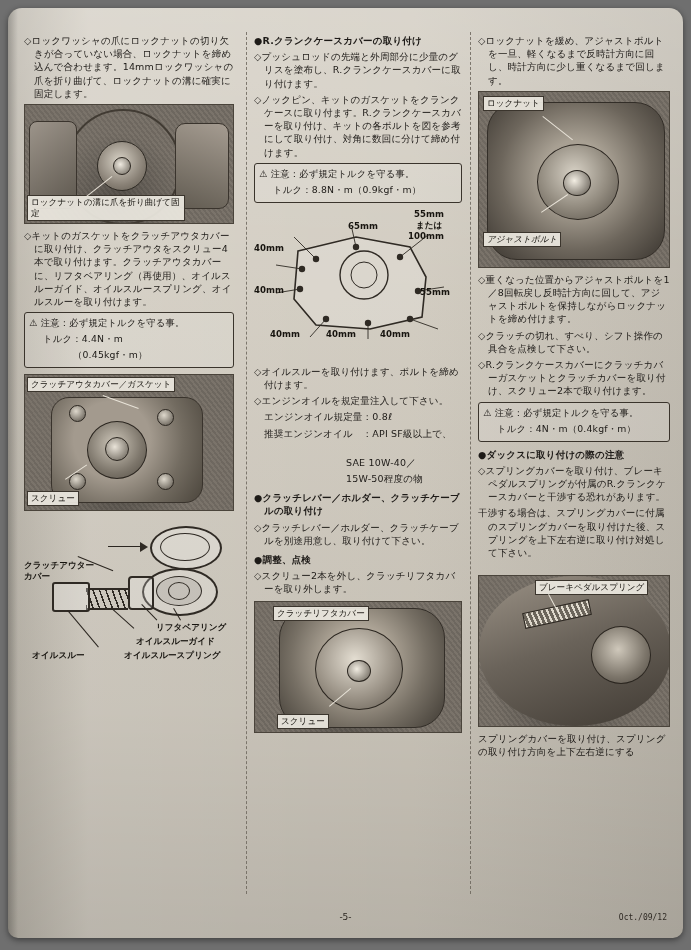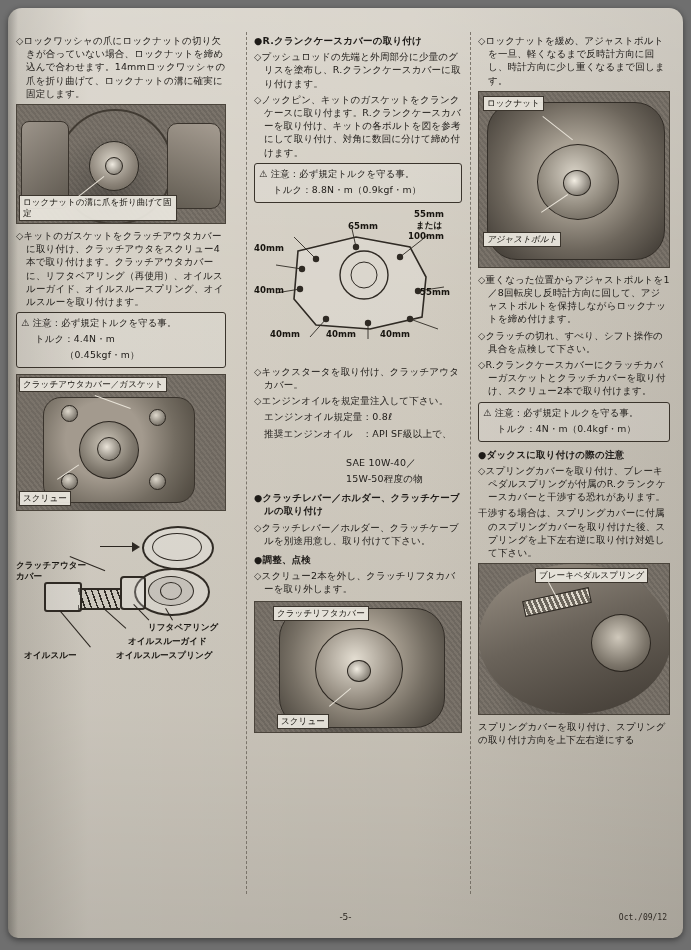--- a/index.html
+++ b/index.html
@@ -16,21 +16,21 @@
       linear-gradient(180deg, rgba(255,255,255,0.22) 0%, rgba(255,255,255,0.05) 30%, rgba(0,0,0,0.05) 75%, rgba(0,0,0,0.12) 100%),
       linear-gradient(90deg, rgba(0,0,0,0.10) 0%, rgba(255,255,255,0.10) 12%, rgba(255,255,255,0.02) 60%, rgba(0,0,0,0.08) 100%);
     border-radius:14px 14px 10px 10px;
     box-shadow:0 2px 6px rgba(0,0,0,0.45);
     overflow:hidden;
   }
   .col{
     position:absolute;top:26px;
     font-size:9.5px;line-height:13.2px;color:#1d1a17;
   }
-  .col1{left:8px;width:210px;}
+  .col1{left:16px;width:210px;}
   .col2{left:246px;width:208px;}
   .col3{left:470px;width:192px;}
   .divider{
     position:absolute;top:24px;width:0;height:862px;
     border-left:1px dashed #6d675d;opacity:.85;
   }
   .div1{left:238px;}
   .div2{left:462px;}
 
   p{margin:0 0 3px 0;letter-spacing:.2px;}
@@ -205,21 +205,21 @@
       <span class="lbl" style="left:154px;top:22px;">100mm</span>
       <span class="lbl" style="left:94px;top:12px;">65mm</span>
       <span class="lbl" style="left:0px;top:34px;">40mm</span>
       <span class="lbl" style="left:0px;top:76px;">40mm</span>
       <span class="lbl" style="left:166px;top:78px;">55mm</span>
       <span class="lbl" style="left:16px;top:120px;">40mm</span>
       <span class="lbl" style="left:72px;top:120px;">40mm</span>
       <span class="lbl" style="left:126px;top:120px;">40mm</span>
     </div>
 
-    <p class="ind">◇キックスタータを取り付け、クラッチアウタカバー。</p>
+    <p class="ind">◇オイルスルーを取り付けます、ボルトを締め付けます。</p>
     <p class="ind">◇エンジンオイルを規定量注入して下さい。</p>
     <p style="padding-left:10px;">エンジンオイル規定量：0.8ℓ</p>
     <p style="padding-left:10px;">推奨エンジンオイル　：API SF級以上で、</p>
     <p style="padding-left:92px;margin-top:16px;">SAE 10W-40／</p>
     <p style="padding-left:92px;">15W-50程度の物</p>
 
     <p class="hd ind" style="margin-top:6px;">●クラッチレバー／ホルダー、クラッチケーブルの取り付け</p>
     <p class="ind">◇クラッチレバー／ホルダー、クラッチケーブルを別途用意し、取り付けて下さい。</p>
 
     <p class="hd ind" style="margin-top:6px;">●調整、点検</p>
@@ -257,21 +257,21 @@
 
     <div class="note">
       <p>⚠ 注意：必ず規定トルクを守る事。</p>
       <p style="padding-left:14px;">トルク：4N・m（0.4kgf・m）</p>
     </div>
 
     <p class="hd ind" style="margin-top:4px;">●ダックスに取り付けの際の注意</p>
     <p class="ind">◇スプリングカバーを取り付け、ブレーキペダルスプリングが付属のR.クランクケースカバーと干渉する恐れがあります。</p>
     <p class="ind">干渉する場合は、スプリングカバーに付属のスプリングカバーを取り付けた後、スプリングを上下左右逆に取り付け対処して下さい。</p>
 
-    <div class="photo" style="height:150px;margin-top:4px;">
+    <div class="photo" style="height:150px;margin-top:16px;">
       <div class="grain"></div>
       <div class="ring" style="left:0px;top:0px;width:192px;height:150px;background:linear-gradient(160deg,#9b9286 0%,#6a635a 45%,#403a33 100%);"></div>
       <div style="position:absolute;left:44px;top:30px;width:66px;height:14px;background:repeating-linear-gradient(78deg,#ded8cc 0 2px,#6b655b 2px 5px);border:1px solid #2b2620;transform:rotate(-12deg);"></div>
       <div class="ring" style="left:112px;top:50px;width:58px;height:56px;border-radius:50%;background:radial-gradient(circle at 45% 40%, #cfc8bb, #7c756a 60%, #4e4840);border:1px solid #2b2620;"></div>
       <div class="cap" style="left:56px;top:4px;">ブレーキペダルスプリング</div>
       <div class="ln" style="left:70px;top:18px;width:22px;transform:rotate(62deg);"></div>
     </div>
 
     <p style="padding-left:0;">スプリングカバーを取り付け、スプリングの取り付け方向を上下左右逆にする</p>
   </div>

